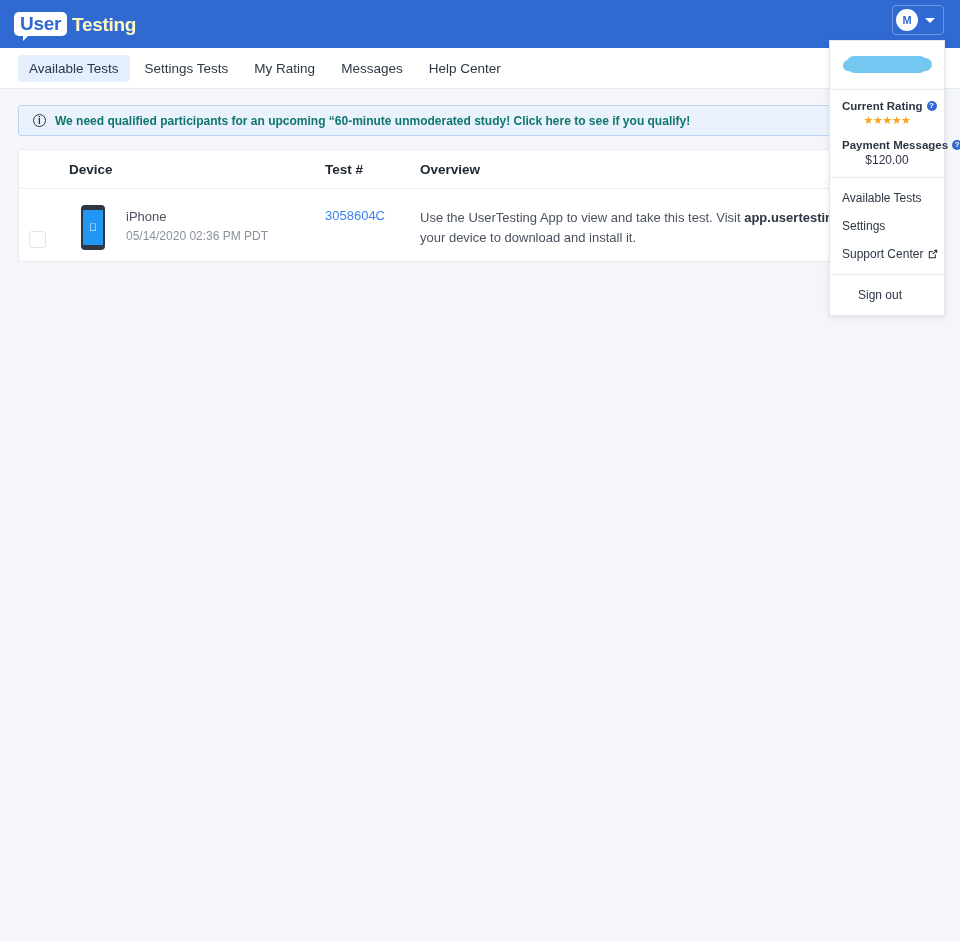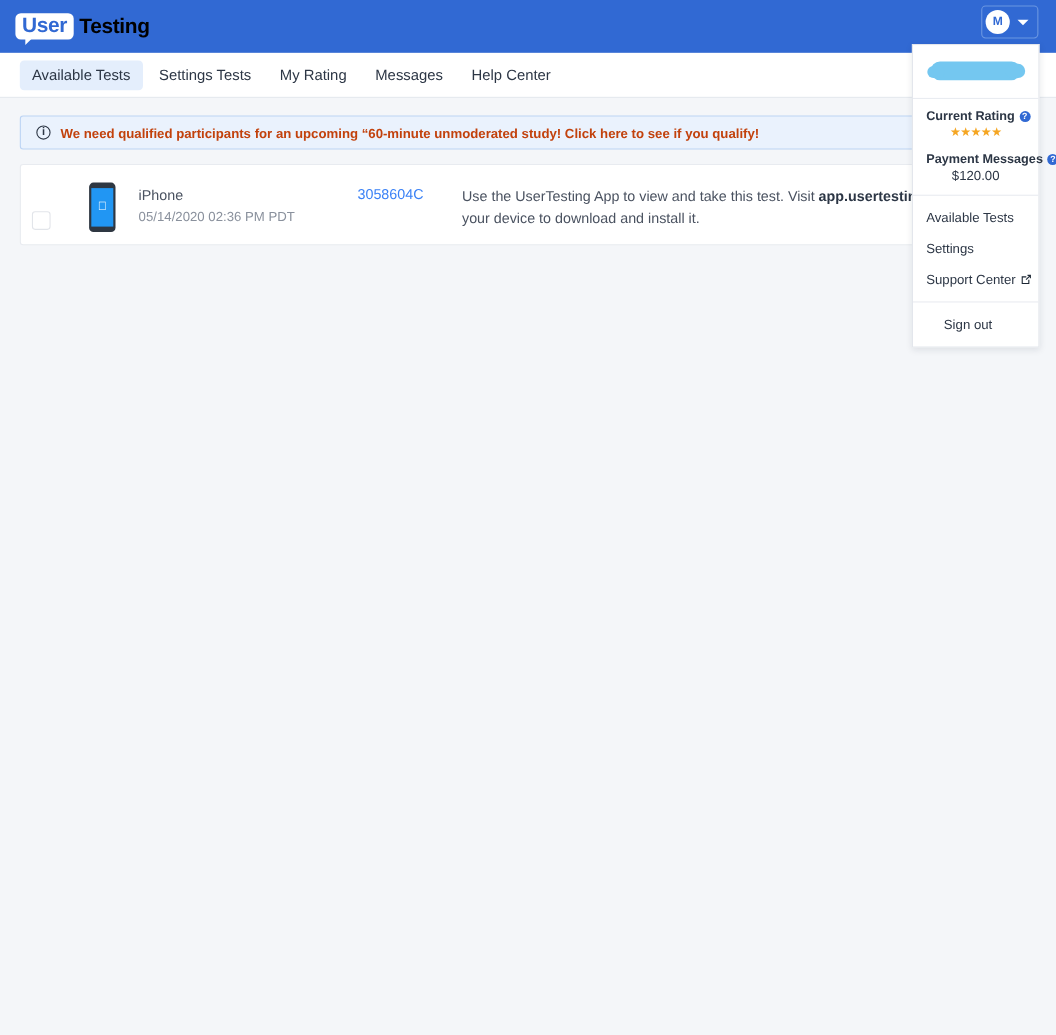--- a/index.html
+++ b/index.html
@@ -44,21 +44,21 @@
   .logo-bubble:after {
     content: "";
     position: absolute;
     left: 9px;
     bottom: -5px;
     width: 0; height: 0;
     border-left: 6px solid #ffffff;
     border-bottom: 6px solid transparent;
   }
   .logo-rest {
-    color: #000000;
+    color: #fef9c3;
     font-size: 19px;
     font-weight: bold;
     margin-left: 5px;
     letter-spacing: -0.3px;
     line-height: 1;
   }
 
   .account-button {
     position: absolute;
     right: 16px;
@@ -133,21 +133,21 @@
     font-weight: bold;
     display: flex;
     align-items: center;
     justify-content: center;
     line-height: 1;
     flex: 0 0 auto;
   }
   .banner-text {
     font-size: 12px;
     font-weight: bold;
-    color: #c2410c;
+    color: #0f766e;
     cursor: pointer;
   }
 
   
   .card {
     margin-top: 13px;
     background: #ffffff;
     border: 1px solid #e8ebf0;
     border-radius: 3px;
     overflow: hidden;
@@ -322,20 +322,26 @@
 
 <div class="content">
 
   <div class="banner">
     <span class="info-icon">i</span>
     <span class="banner-text">We need qualified participants for an upcoming “60-minute unmoderated study! Click here to see if you qualify!</span>
   </div>
 
   <div class="card">
 
+    <div class="table-head">
+      <div class="col-check"></div>
+      <div class="col-device head-device">Device</div>
+      <div class="col-test">Test #</div>
+      <div class="col-overview">Overview</div>
+    </div>
 
     <div class="table-row">
       <div class="col-check">
         <div class="checkbox"></div>
       </div>
 
       <div class="col-device">
         <div class="phone">
           <div class="phone-screen">
             <span class="apple-glyph"></span>

